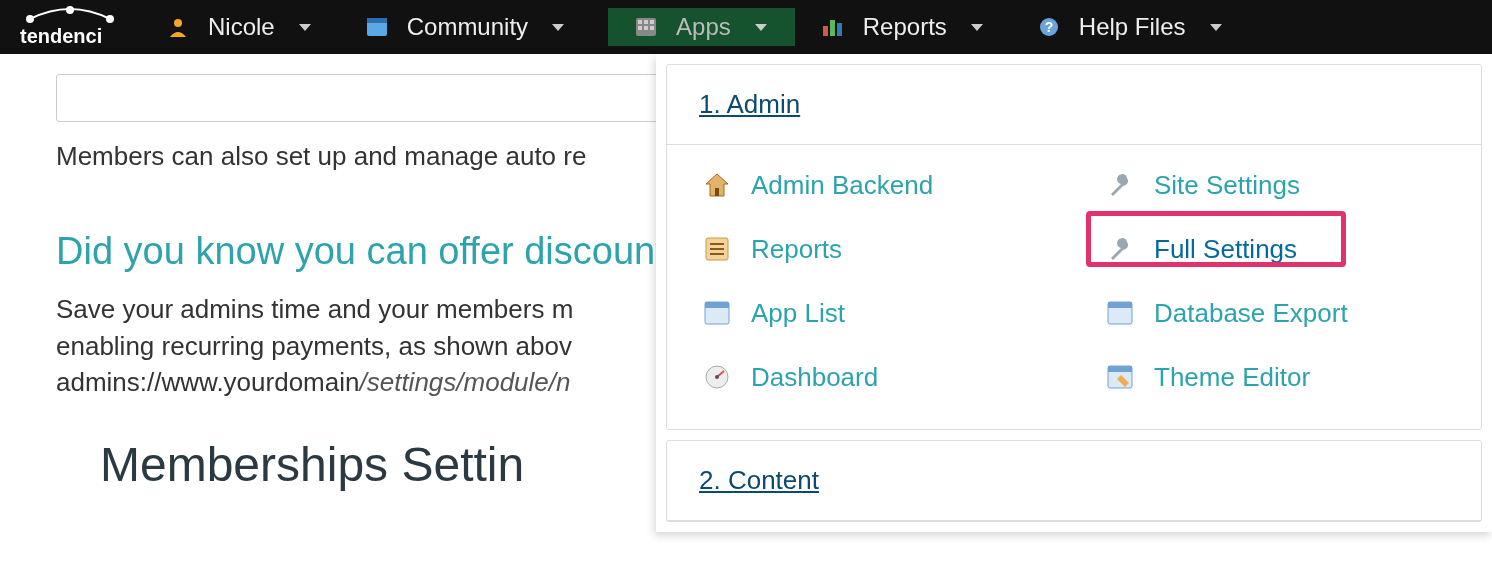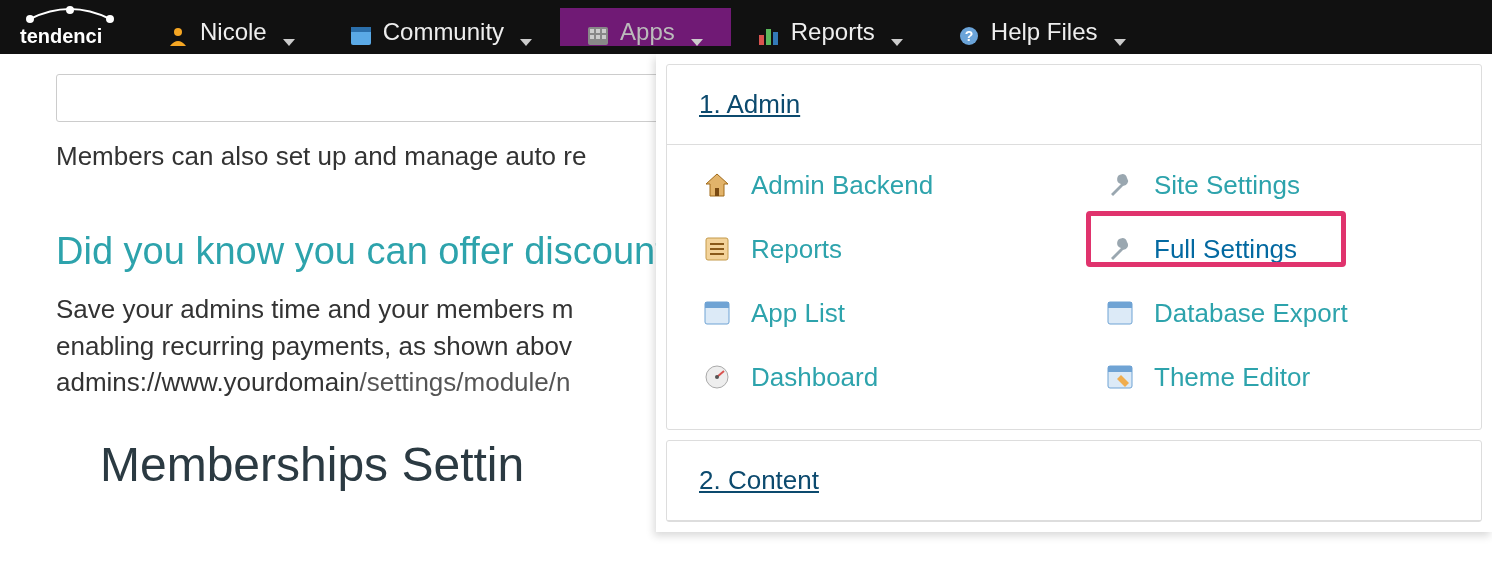--- a/index.html
+++ b/index.html
@@ -1,29 +1,29 @@
 <!DOCTYPE html>
 <html><head>
 <meta charset="utf-8">
 <style>
   * { box-sizing: border-box; margin: 0; padding: 0; }
   html, body { width: 1492px; height: 586px; font-family: "Helvetica Neue", Arial, sans-serif; color: #333; background: #fff; overflow: hidden; }
   .topnav { position: absolute; top: 0; left: 0; right: 0; height: 54px; background: #111; display: flex; align-items: center; z-index: 10; }
   .logo { width: 140px; height: 54px; display: flex; align-items: center; justify-content: center; }
   .logo svg { width: 120px; height: 44px; }
-  .nav-item { display: flex; align-items: flex-end; height: 38px; padding: 0 28px; color: #eee; font-size: 24px; gap: 12px; cursor: pointer; }
-  .nav-item.active { background: #701a75; }
+  .nav-item { display: flex; align-items: center; height: 38px; padding: 0 28px; color: #eee; font-size: 24px; gap: 20px; cursor: pointer; }
+  .nav-item.active { background: #14532d; margin-left: 16px; }
   .caret { width: 0; height: 0; border-left: 6px solid transparent; border-right: 6px solid transparent; border-top: 7px solid #ccc; display: inline-block; margin-left: 4px; }
   .nav-icon { width: 20px; height: 20px; display: inline-flex; align-items: center; justify-content: center; }
 
   .page { position: absolute; top: 54px; left: 0; right: 0; bottom: 0; padding: 0 40px 0 56px; }
   .input-stub { border: 1px solid #ccc; height: 48px; margin: 20px 0 16px 0; border-radius: 3px; width: 100%; max-width: 1390px; }
   .body-text { font-size: 26px; line-height: 1.4; color: #333; }
   .section-heading { font-size: 38px; color: #2da3ac; font-weight: 400; margin-top: 56px; margin-bottom: 18px; }
-  .settings-path .muted { color: #555; }
+  .settings-path .muted { font-style: italic; color: #555; }
   .big-title { font-size: 48px; font-weight: 400; color: #2b3a42; margin-top: 36px; margin-left: 44px; }
 
   .dropdown { position: absolute; top: 54px; left: 656px; width: 836px; background: #fff; box-shadow: -2px 4px 8px rgba(0,0,0,.15); z-index: 20; }
   .dd-section { border: 1px solid #ddd; border-radius: 3px; margin: 10px; background: #fff; }
   .dd-header { font-size: 26px; padding: 24px 32px; border-bottom: 1px solid #ddd; text-decoration: underline; color: #0c4a6e; cursor: pointer; }
   .dd-body { display: flex; padding: 20px 24px 32px 24px; gap: 40px; }
   .dd-col { flex: 1; display: flex; flex-direction: column; gap: 24px; }
   .dd-link { display: flex; align-items: center; gap: 18px; font-size: 26px; color: #2da3ac; cursor: pointer; position: relative; padding: 4px 10px; }
   .dd-link .lbl { flex: 1; }
   .dd-link.muted .lbl { color: #0369a1; }

